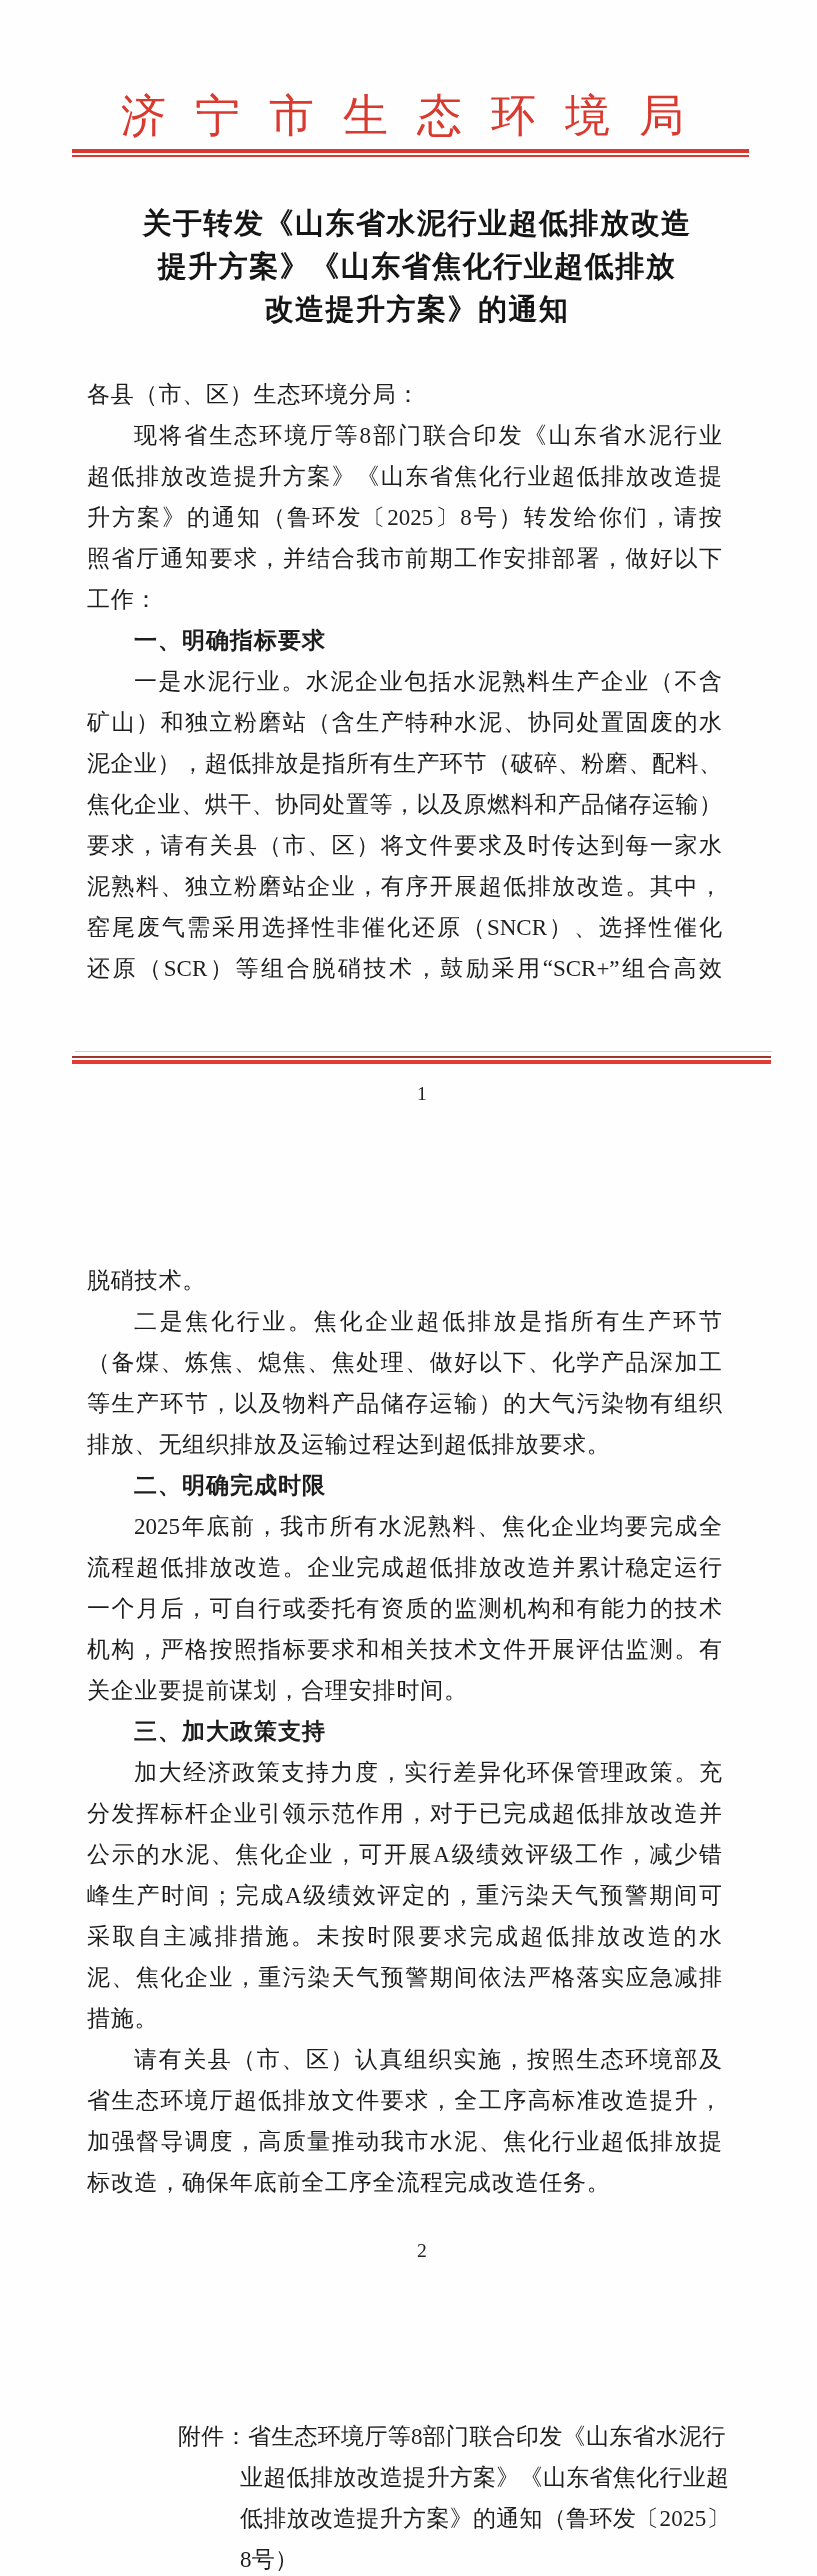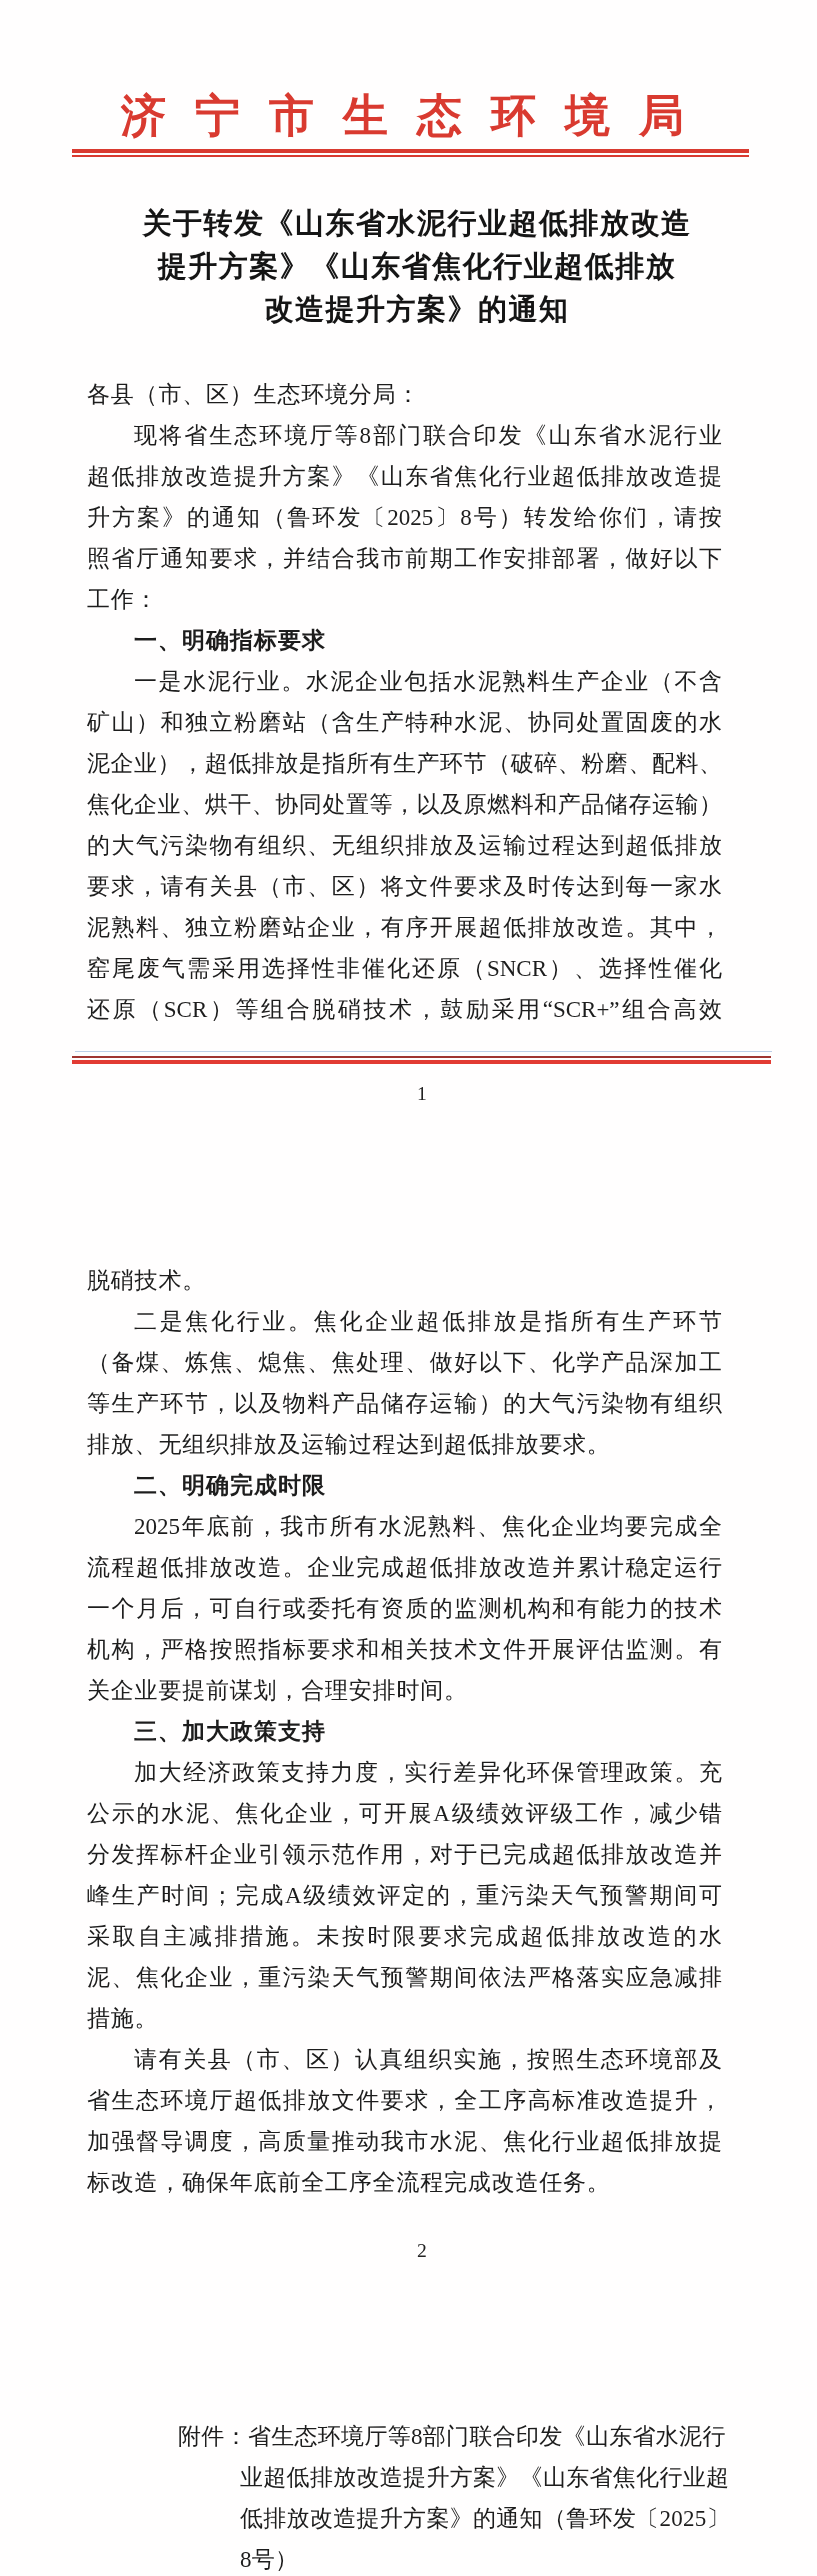--- a/index.html
+++ b/index.html
@@ -4,21 +4,21 @@
 <style>
   html,body{margin:0;padding:0;background:#e9e9e9;}
   .canvas{
     position:relative;width:818px;height:3468px;margin:0 auto;
     background:#fffefe;overflow:hidden;
     font-family:"Liberation Serif","DejaVu Serif",serif;color:#1d1d1d;
   }
   
   .agency{
     position:absolute;top:88px;left:0;right:0;height:57px;line-height:57px;
-    text-align:center;font-size:45px;font-weight:bold;
+    text-align:center;font-size:45px;font-weight:normal;
     letter-spacing:29px;padding-left:16px;color:#d93a30;
   }
   .rule{position:absolute;left:72px;width:677px;background:#d93a30;}
   .rule-thick{top:149px;height:3.6px;}
   .rule-thin{top:155px;height:1.5px;}
   
   .title{position:absolute;top:202px;left:0;right:0;text-align:center;
     font-weight:bold;font-size:29px;letter-spacing:1.5px;color:#151515;}
   .title div{height:43px;line-height:43px;padding-left:16px;}
   
@@ -65,21 +65,20 @@
       <div class="tl first">现将省生态环境厅等8部门联合印发《山东省水泥行业</div>
       <div class="tl full">超低排放改造提升方案》《山东省焦化行业超低排放改造提</div>
       <div class="tl full">升方案》的通知（鲁环发〔2025〕8号）转发给你们，请按</div>
       <div class="tl full">照省厅通知要求，并结合我市前期工作安排部署，做好以下</div>
       <div class="tl plain">工作：</div>
       <div class="tl heading">一、明确指标要求</div>
       <div class="tl first">一是水泥行业。水泥企业包括水泥熟料生产企业（不含</div>
       <div class="tl full">矿山）和独立粉磨站（含生产特种水泥、协同处置固废的水</div>
       <div class="tl full">泥企业），超低排放是指所有生产环节（破碎、粉磨、配料、</div>
       <div class="tl full">焦化企业、烘干、协同处置等，以及原燃料和产品储存运输）</div>
-      <div class="tl full">的大气污染物有组织、无组织排放及运输过程达到超低排放</div>
       <div class="tl full">要求，请有关县（市、区）将文件要求及时传达到每一家水</div>
       <div class="tl full">泥熟料、独立粉磨站企业，有序开展超低排放改造。其中，</div>
       <div class="tl full">窑尾废气需采用选择性非催化还原（SNCR）、选择性催化</div>
       <div class="tl full">还原（SCR）等组合脱硝技术，鼓励采用“SCR+”组合高效</div>
     </div>
 
   <div class="f-blue"></div>
   <div class="f-dred"></div>
   <div class="f-red"></div>
   <div class="pagenum pn1">1</div>
@@ -91,22 +90,22 @@
       <div class="tl full">等生产环节，以及物料产品储存运输）的大气污染物有组织</div>
       <div class="tl plain">排放、无组织排放及运输过程达到超低排放要求。</div>
       <div class="tl heading">二、明确完成时限</div>
       <div class="tl first">2025年底前，我市所有水泥熟料、焦化企业均要完成全</div>
       <div class="tl full">流程超低排放改造。企业完成超低排放改造并累计稳定运行</div>
       <div class="tl full">一个月后，可自行或委托有资质的监测机构和有能力的技术</div>
       <div class="tl full">机构，严格按照指标要求和相关技术文件开展评估监测。有</div>
       <div class="tl plain">关企业要提前谋划，合理安排时间。</div>
       <div class="tl heading">三、加大政策支持</div>
       <div class="tl first">加大经济政策支持力度，实行差异化环保管理政策。充</div>
+      <div class="tl full">分发挥标杆企业引领示范作用，对于已完成超低排放改造并</div>
       <div class="tl full">公示的水泥、焦化企业，可开展A级绩效评级工作，减少错</div>
-      <div class="tl full">分发挥标杆企业引领示范作用，对于已完成超低排放改造并</div>
       <div class="tl full">峰生产时间；完成A级绩效评定的，重污染天气预警期间可</div>
       <div class="tl full">采取自主减排措施。未按时限要求完成超低排放改造的水</div>
       <div class="tl full">泥、焦化企业，重污染天气预警期间依法严格落实应急减排</div>
       <div class="tl plain">措施。</div>
       <div class="tl first">请有关县（市、区）认真组织实施，按照生态环境部及</div>
       <div class="tl full">省生态环境厅超低排放文件要求，全工序高标准改造提升，</div>
       <div class="tl full">加强督导调度，高质量推动我市水泥、焦化行业超低排放提</div>
       <div class="tl plain">标改造，确保年底前全工序全流程完成改造任务。</div>
     </div>
   <div class="pagenum pn2">2</div>

